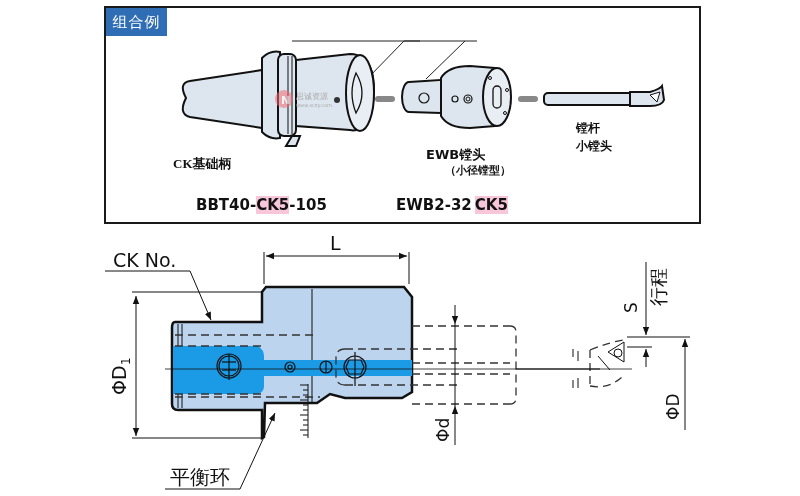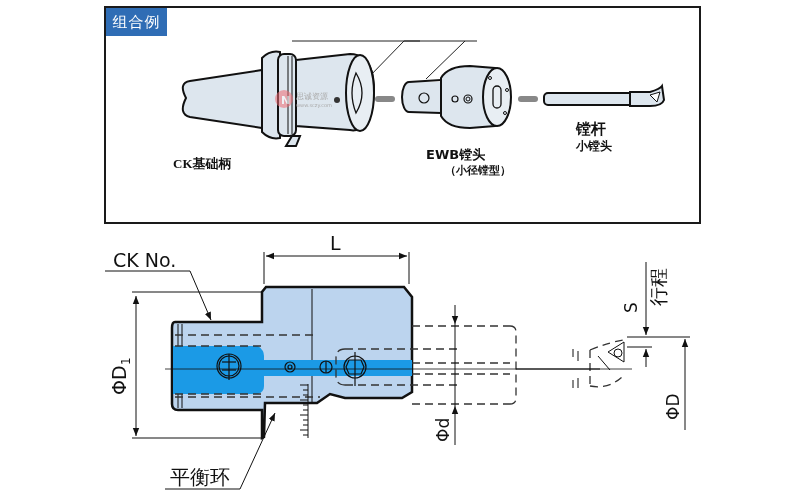--- a/index.html
+++ b/index.html
@@ -76,25 +76,27 @@
     </g>
 
     <g stroke="#111" stroke-width="2" fill="#dde6ee">
       <rect x="544" y="93" width="90" height="12" rx="4"></rect>
       <path d="M630,92 L650,92 Q660,89 662,86 L664,100 Q662,106 650,106 L630,106 Z"></path>
       <path d="M650,95 L660,92 L657,102 Z" fill="#fff" stroke-width="1"></path>
     </g>
   </svg>
 
   <div class="lbl b" style="left:173px;top:155px;font-size:13px;font-family:Liberation Serif, serif;">CK基础柄</div>
+  <div class="lbl b" style="left:196px;top:196px;font-size:15px;"><span>BBT40-</span><span class="hl">CK5</span><span>-105</span></div>
 
   <div class="lbl b" style="left:426px;top:146px;font-size:13px;">EWB镗头</div>
   <div class="lbl b" style="left:421px;top:163px;font-size:11px;margin-left:24px;">（小径镗型）</div>
-
-  <div class="lbl b" style="left:576px;top:120px;font-size:15px;">镗杆</div>
+  <div class="lbl b" style="left:396px;top:196px;font-size:15px;"><span>EWB2-32</span><span class="hl" style="margin-left:3px;">CK5</span></div>
+
+  <div class="lbl b" style="left:576px;top:120px;font-size:12px;">镗杆</div>
   <div class="lbl b" style="left:576px;top:138px;font-size:12px;">小镗头</div>
 
   <svg width="800" height="496" style="position:absolute;left:0;top:0">
     <defs>
       <marker id="arr" viewBox="0 0 10 10" refX="10" refY="5" markerWidth="8" markerHeight="8" orient="auto-start-reverse">
         <path d="M0,1 L10,5 L0,9 Z" fill="#111"></path>
       </marker>
     </defs>
 
     <g>

